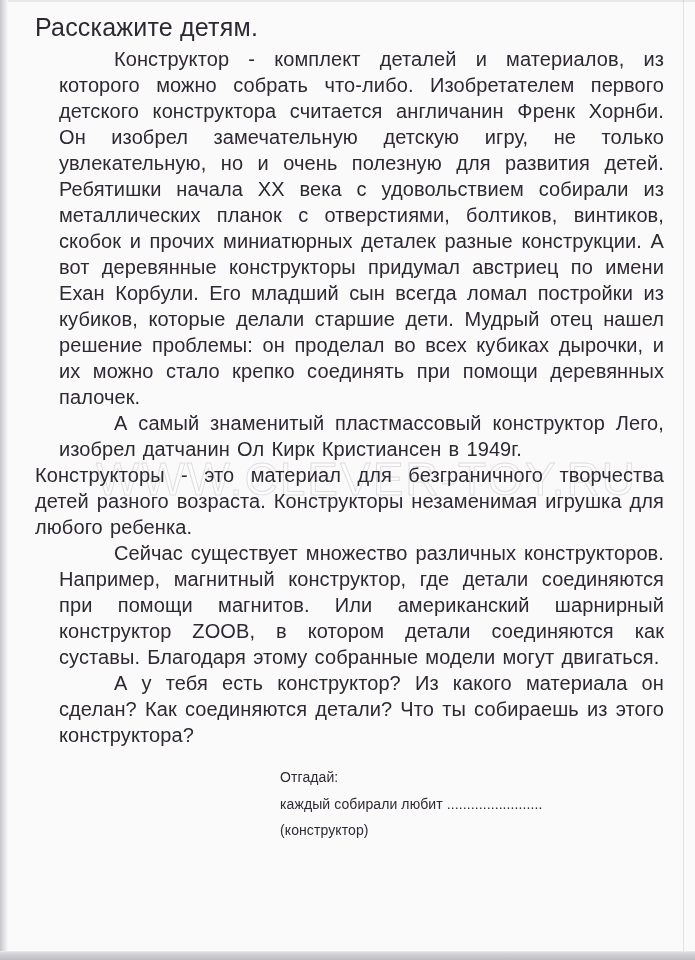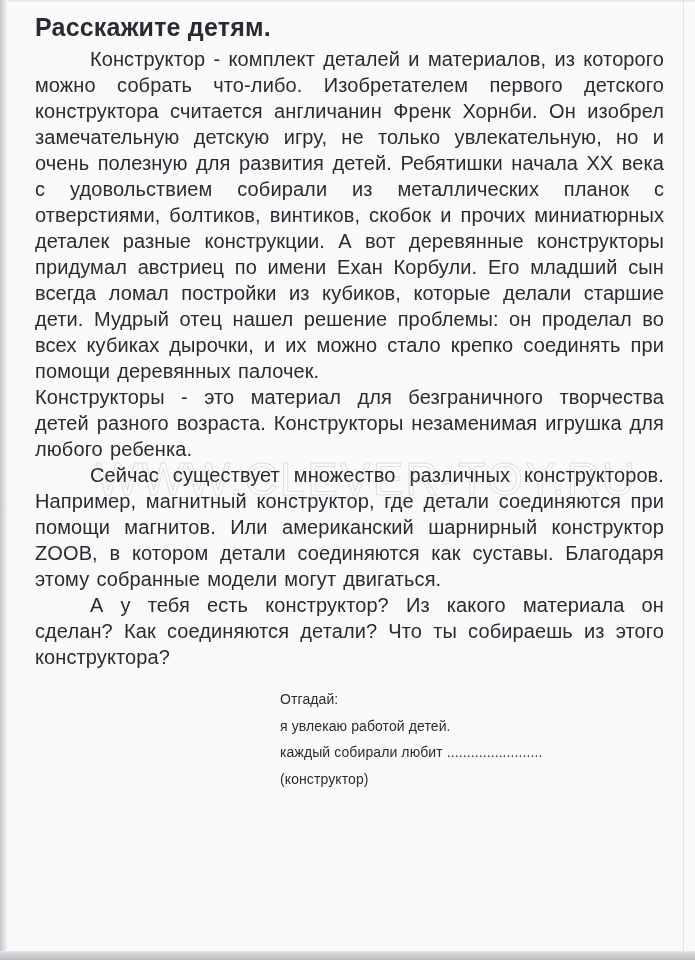--- a/index.html
+++ b/index.html
@@ -65,59 +65,59 @@
     position: absolute;
     left: 35px;
     right: 31px;
     top: 12px;
     z-index: 1;
   }
   .title {
     margin: 0 0 4px 0;
     font-size: 25px;
     line-height: 30px;
-    font-weight: 700;
+    font-weight: 400;
     letter-spacing: 0.2px;
   }
   .para {
     margin: 0;
     font-size: 20px;
     line-height: 26px;
     text-align: justify;
     word-spacing: 1.5px;
     letter-spacing: 0.1px;
   }
-  .para.indent { text-indent: 55px; }
+  .para.indent { text-indent: 55px; margin-left: 24px; }
   .riddle {
     margin-top: 16px;
     margin-left: 245px;
     font-size: 14px;
     line-height: 26.5px;
     letter-spacing: 0.1px;
   }
   .riddle-line { white-space: nowrap; }
 </style>
 </head>
 <body>
 
 <div class="scan-page">
 
   <div class="watermark">WWW.CLEVER-TOY.RU</div>
 
   <div class="content">
     <h1 class="title">Расскажите детям.</h1>
 
     <p class="para indent">Конструктор - комплект деталей и материалов, из которого можно собрать что-либо. Изобретателем первого детского конструктора считается англичанин Френк Хорнби. Он изобрел замечательную детскую игру, не только увлекательную, но и очень полезную для развития детей. Ребятишки начала XX века с удовольствием собирали из металлических планок с отверстиями, болтиков, винтиков, скобок и прочих миниатюрных деталек разные конструкции. А вот деревянные конструкторы придумал австриец по имени Ехан Корбули. Его младший сын всегда ломал постройки из кубиков, которые делали старшие дети. Мудрый отец нашел решение проблемы: он проделал во всех кубиках дырочки, и их можно стало крепко соединять при помощи деревянных палочек.</p>
+    <p class="para indent">А самый знаменитый пластмассовый конструктор Лего, изобрел датчанин Ол Кирк Кристиансен в 1949г.</p>
     <p class="para">Конструкторы - это материал для безграничного творчества детей разного возраста. Конструкторы незаменимая игрушка для любого ребенка.</p>
     <p class="para indent">Сейчас существует множество различных конструкторов. Например, магнитный конструктор, где детали соединяются при помощи магнитов. Или американский шарнирный конструктор ZOOB, в котором детали соединяются как суставы. Благодаря этому собранные модели могут двигаться.</p>
     <p class="para indent">А у тебя есть конструктор? Из какого материала он сделан? Как соединяются детали? Что ты собираешь из этого конструктора?</p>
 
     <div class="riddle">
       <div class="riddle-line">Отгадай:</div>
-      <div class="riddle-line">я увлекаю работой детей.</div>
       <div class="riddle-line">каждый собирали любит ........................</div>
       <div class="riddle-line">(конструктор)</div>
     </div>
   </div>
 
   <div class="edge-top"></div>
   <div class="edge-left"></div>
   <div class="fold-line-right"></div>
   <div class="edge-bottom"></div>
 

